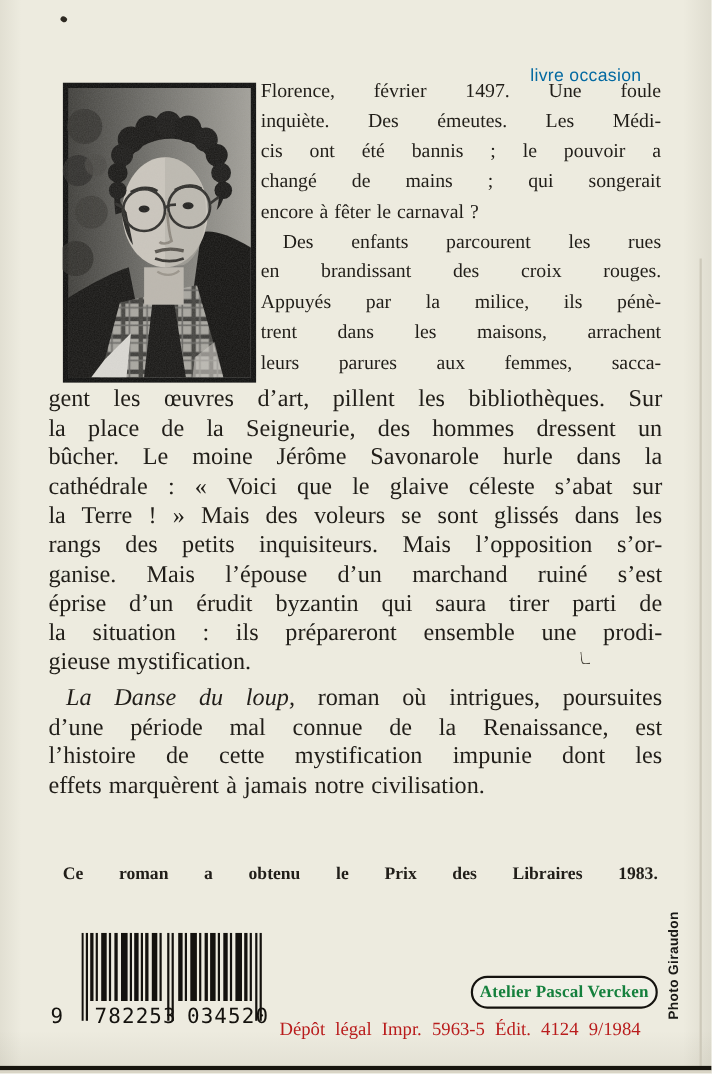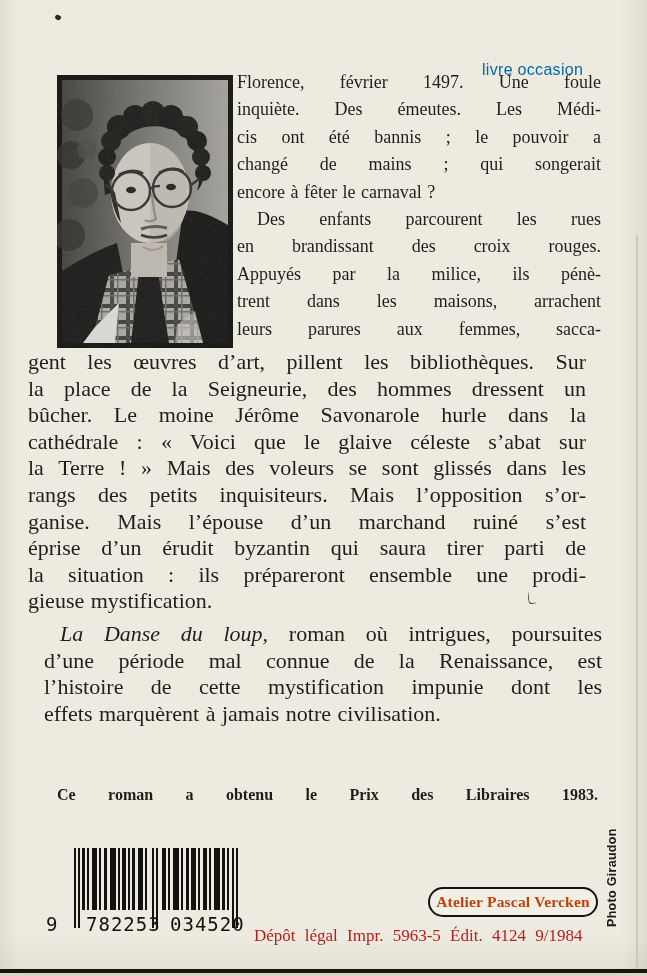--- a/index.html
+++ b/index.html
@@ -32,21 +32,21 @@
   }
   
   .line{white-space:nowrap;text-align:justify;}
   .j{text-align:justify;text-align-last:justify;white-space:normal;}
   .end{text-align-last:left;}
   .colblock{
     position:absolute;left:237px;top:69px;width:364px;
     font-size:18px;line-height:27.4px;word-spacing:1px;
   }
   .fullblock{
-    position:absolute;left:28px;top:349px;width:558px;
+    position:absolute;left:44px;top:349px;width:558px;
     font-size:22px;line-height:26.6px;word-spacing:1px;
   }
   .p3block{
     position:absolute;left:44px;top:621px;width:558px;
     font-size:22px;line-height:26.6px;word-spacing:1px;
   }
   .ind1{text-indent:20px;}
   .ind2{text-indent:16px;}
   .it{font-style:italic;font-family:Liberation Serif, serif;}
   .prize{
@@ -68,21 +68,21 @@
     font-size:19px;color:#14120e;
   }
   .bc-digits span{position:absolute;top:3px;letter-spacing:1px;}
   .bc-prefix{left:0;}
   .bc-g1{left:40px;}
   .bc-g2{left:124px;}
   .badge{
     position:absolute;left:428px;top:887px;width:166px;height:26px;
     border:2px solid #15130f;border-radius:16px;
     display:flex;align-items:center;justify-content:center;
-    font-size:15.5px;font-weight:bold;letter-spacing:.2px;color:#c2410c;
+    font-size:15.5px;font-weight:bold;letter-spacing:.2px;color:#15803d;
     background:rgba(255,255,255,.25);
   }
   .legal{
     position:absolute;left:254px;top:926px;width:350px;
     font-size:17px;color:#b91c1c;word-spacing:5px;white-space:nowrap;
   }
   .credit{
     position:absolute;left:605px;top:817px;height:110px;
     writing-mode:vertical-rl;transform:rotate(180deg);
     font-family:"Liberation Sans","DejaVu Sans",sans-serif;

